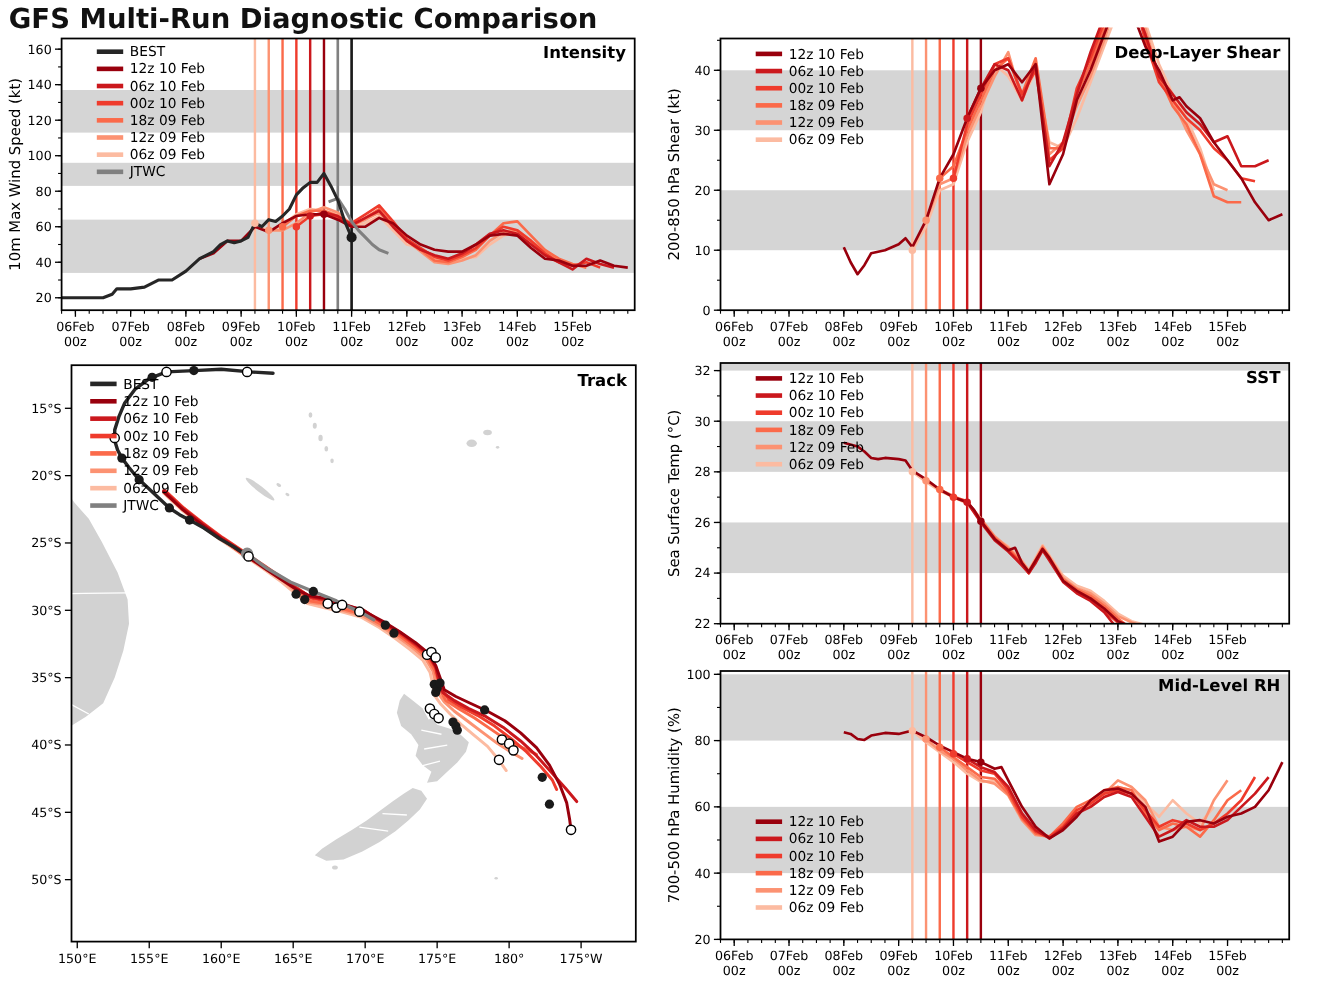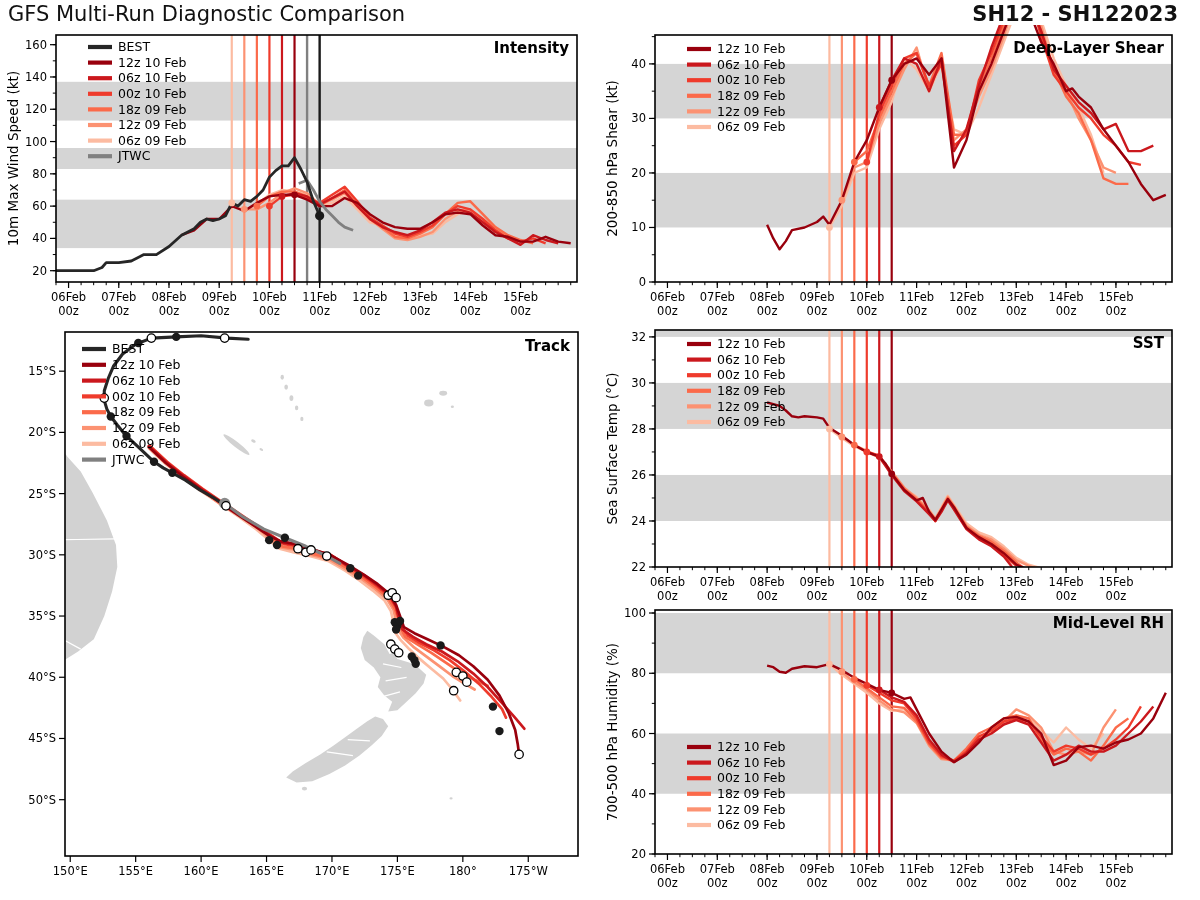--- a/index.html
+++ b/index.html
@@ -1,38 +1,37 @@
 <!DOCTYPE html>
 <html><head>
 <meta charset="utf-8">
 <style>
   html,body{margin:0;padding:0;background:#fff;}
   .stage{position:relative;width:1200px;height:900px;background:#fff;overflow:hidden;
          font-family:"DejaVu Sans","Liberation Sans",sans-serif;}
-  .main-title{position:absolute;left:8px;top:2px;font-size:21px;font-weight:normal;color:#111;}
+  .main-title{position:absolute;left:8px;top:2px;font-size:25px;font-weight:bold;color:#111;}
   .storm-id{position:absolute;right:22px;top:2px;font-size:21px;font-weight:bold;color:#111;}
   svg text{font-family:"DejaVu Sans","Liberation Sans",sans-serif;}
   .logos{position:absolute;left:2px;top:852px;height:48px;display:flex;align-items:center;}
   .cira-wrap{display:flex;align-items:center;}
   .globe{width:34px;height:34px;border-radius:50%;
          background:radial-gradient(circle at 35% 35%, #9fd8f0 0 28%, #2e6db4 60%, #123c7a 100%);
          border:3px solid #1d4f9e;box-sizing:border-box;margin-right:-26px;}
   .cira-text{font-size:34px;font-weight:bold;font-style:italic;color:#2456a4;letter-spacing:1px;
              text-shadow:1px 1px 0 #cfe0f4;}
   .rammb-badge{width:42px;height:42px;border-radius:50%;background:radial-gradient(circle at 50% 30%,#ffffff 0 20%,#1d3f94 58%,#12275e 100%);
                margin-left:4px;position:relative;display:flex;flex-direction:column;align-items:center;justify-content:center;}
   .rammb-cloud{color:#fff;font-size:16px;line-height:10px;}
   .rammb-text{color:#fff;font-size:6px;font-weight:bold;letter-spacing:.5px;background:#2b6fb0;border-radius:4px;padding:0 2px;}
 </style>
 </head>
 <body>
 
 <div class="stage">
   <div class="main-title">GFS Multi-Run Diagnostic Comparison</div>
-  <div class="storm-id">SH12 - SH122023</div>
 
   <svg id="fig" width="1200" height="900" viewBox="0 0 1200 900">
       <g>
         <clipPath id="clip1">
           <rect x="56" y="35" width="521" height="247"></rect>
         </clipPath>
         <rect x="56" y="199.66666666666669" width="521" height="48.431372549019585" fill="#d5d5d5"></rect>
         <rect x="56" y="148.00653594771242" width="521" height="20.986928104575185" fill="#d5d5d5"></rect>
         <rect x="56" y="81.81699346405227" width="521" height="38.74509803921569" fill="#d5d5d5"></rect>
         <line x1="231.7590361445783" y1="35" x2="231.7590361445783" y2="282" stroke="#fcbba1" stroke-width="2.2"></line>

